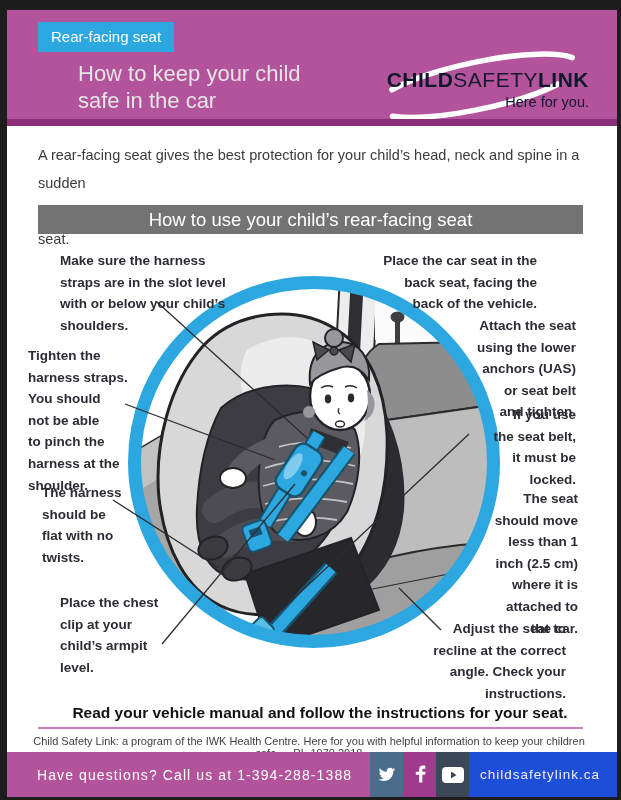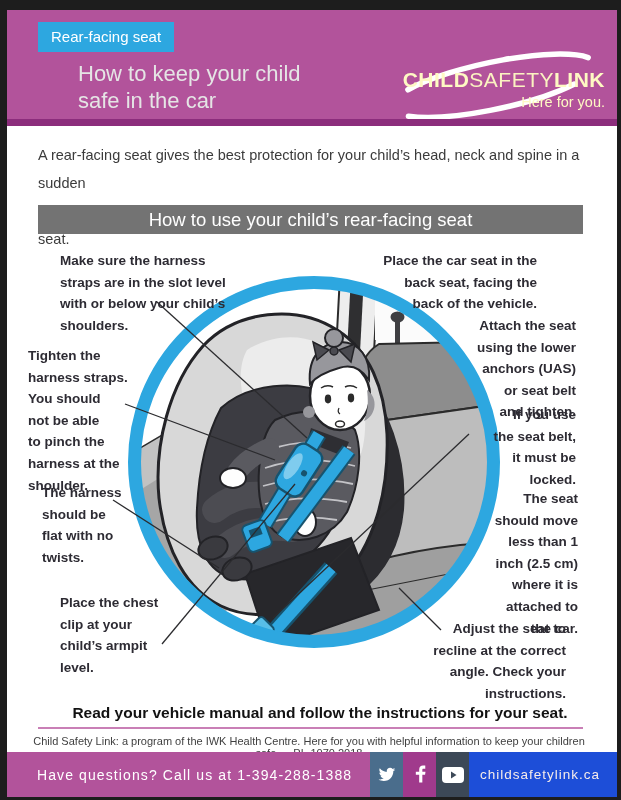--- a/index.html
+++ b/index.html
@@ -17,21 +17,21 @@
   .header{position:absolute;left:0;top:0;width:610px;height:109px;background:#b2539b;}
   .header-strip{position:absolute;left:0;top:109px;width:610px;height:7px;background:#8c2d7c;}
   .badge{
     position:absolute;left:31px;top:12px;background:#2da7e0;color:#fff;
     font-size:15px;padding:6px 13px 7px;white-space:nowrap;
   }
   .title{
     position:absolute;left:31px;top:50px;color:#e5e5e5;font-size:22px;
     line-height:27px;white-space:pre-line;font-weight:400;margin-left:40px;
   }
-  .logo{position:absolute;right:12px;top:46px;width:262px;height:62px;color:#fef9c3;}
+  .logo{position:absolute;right:28px;top:46px;width:262px;height:62px;color:#0f172a;}
   .logo-swoosh{position:absolute;left:0;top:-6px;}
   .logo-text{position:absolute;left:0;top:12px;width:262px;text-align:right;
     font-size:21px;letter-spacing:.5px;white-space:nowrap;}
   .logo-text .b{font-weight:700;}
   .logo-text .l{font-weight:400;opacity:.96;}
   .logo-tag{position:absolute;right:0;top:38px;font-size:14.5px;font-weight:400;}
   
   .intro{
     position:absolute;left:31px;top:131px;width:552px;
     font-size:14.5px;line-height:28px;color:#3b3b3b;font-weight:500;

